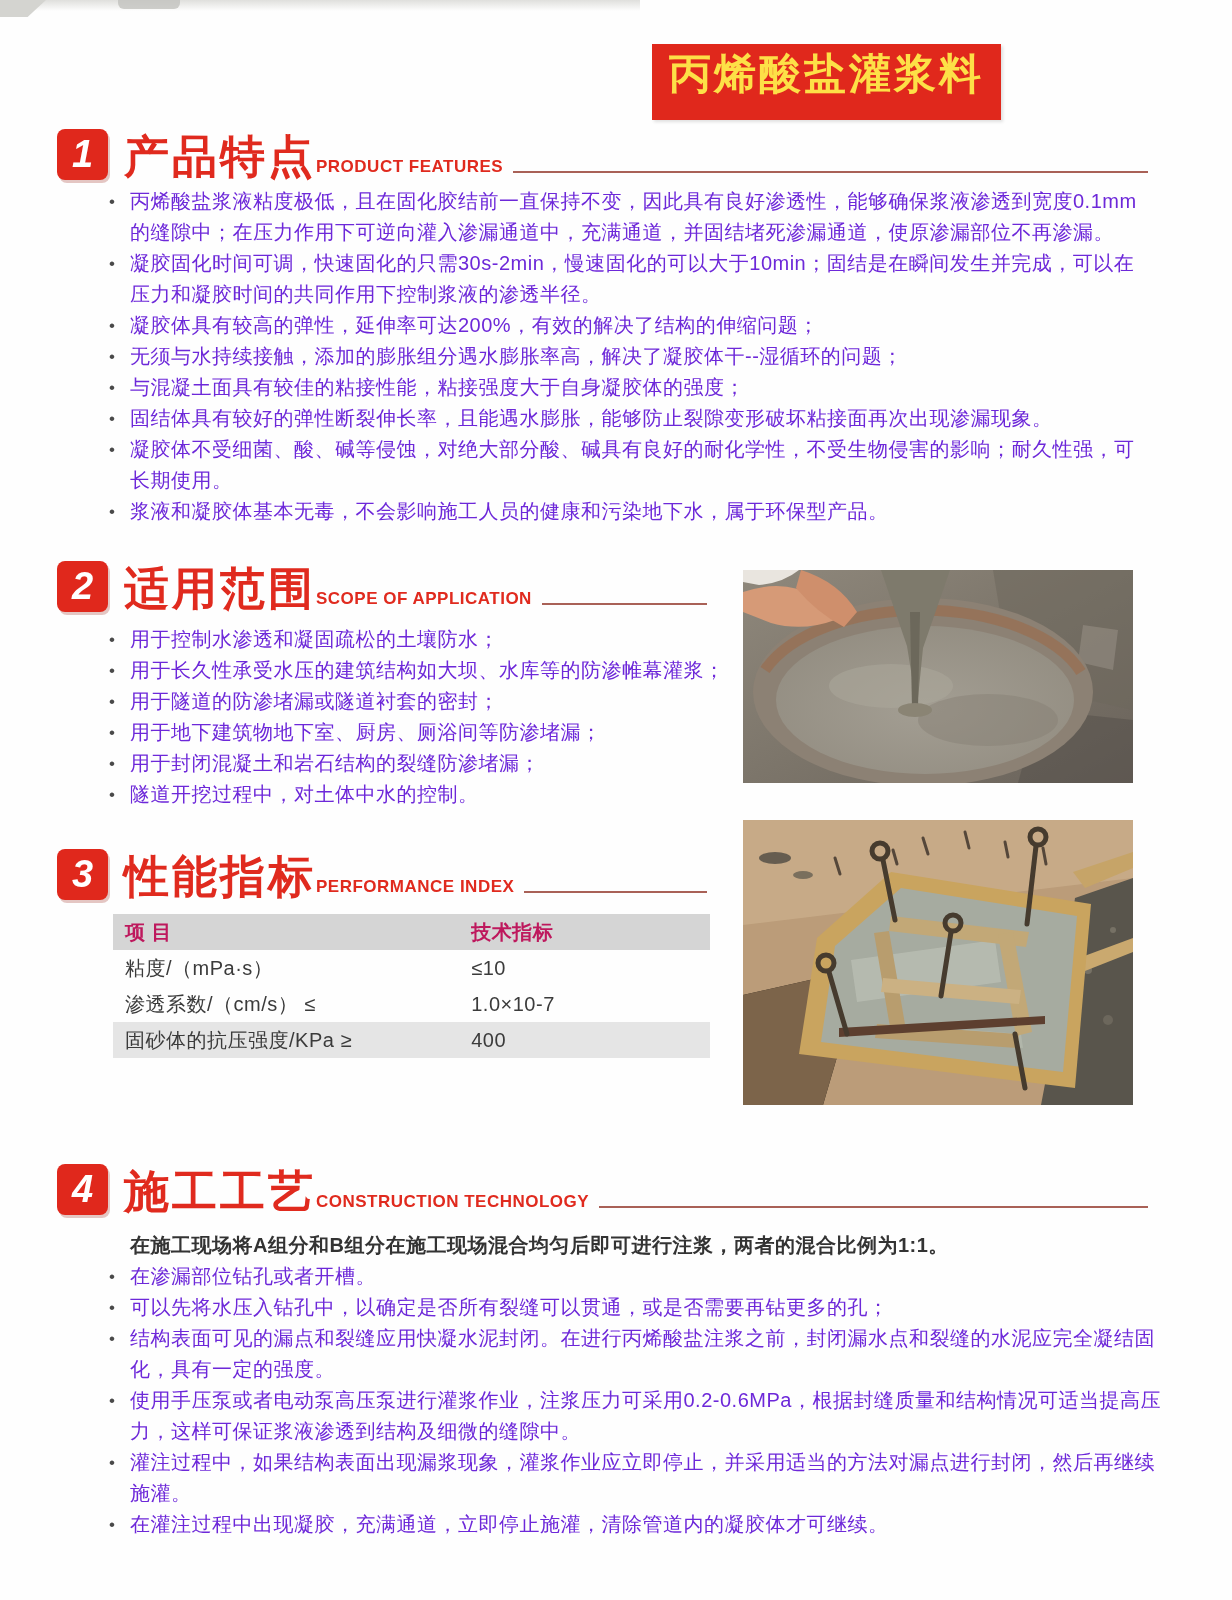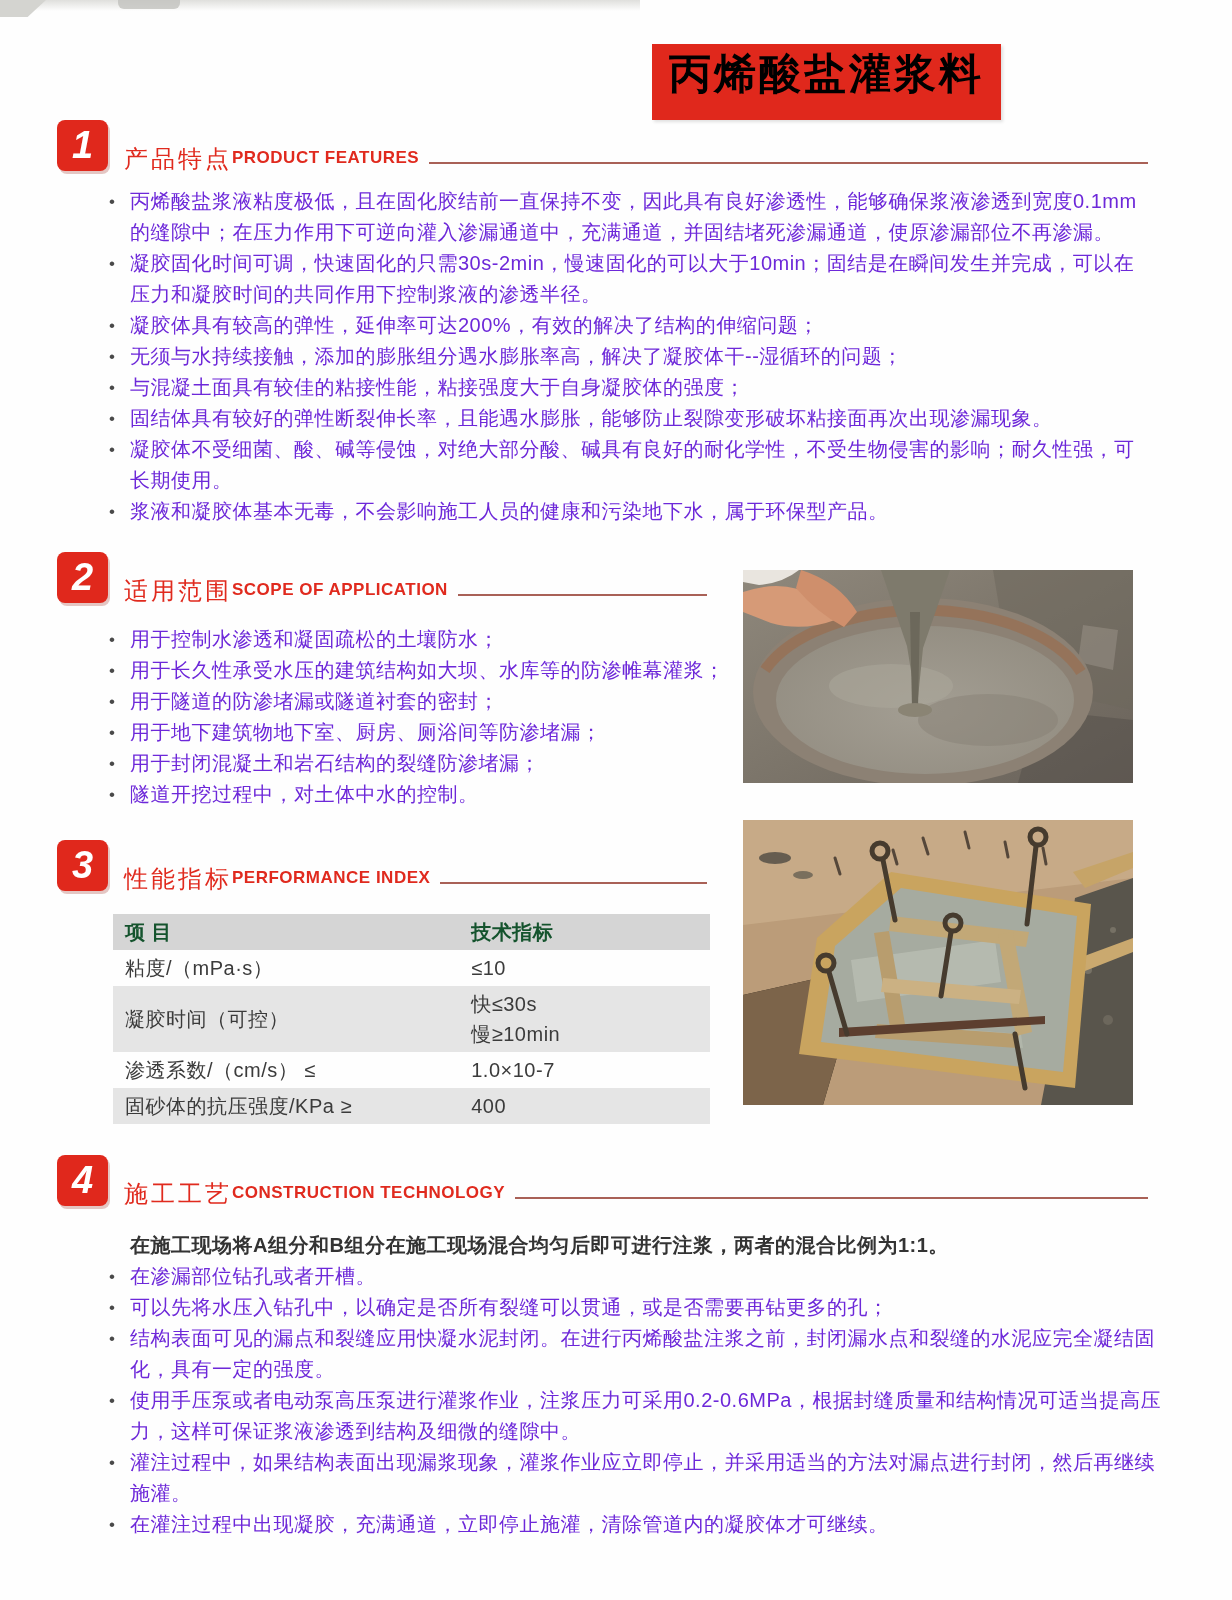--- a/index.html
+++ b/index.html
@@ -8,45 +8,45 @@
 
   
   .scan-top{position:absolute;left:0;top:0;width:640px;height:11px;
     background:linear-gradient(to bottom,#dddddaee,#fdfdfc00);}
   .scan-corner{position:absolute;left:0;top:0;width:46px;height:17px;background:#d4d4d0;
     clip-path:polygon(0 0,100% 0,60% 100%,0 100%);}
   .scan-smudge{position:absolute;left:118px;top:0;width:62px;height:9px;background:#c2c2be;border-radius:0 0 6px 6px;opacity:.8;}
 
   
   .doc-title{position:absolute;left:652px;top:44px;height:76px;line-height:60px;
-    background:#e0281c;color:#000000;font-size:42px;font-weight:bold;letter-spacing:3px;
+    background:#e0281c;color:#fde047;font-size:42px;font-weight:bold;letter-spacing:3px;
     padding:0 17px;box-shadow:2px 2px 3px rgba(0,0,0,.12);text-align:right;}
 
   
   .sec-header{position:absolute;display:flex;align-items:flex-end;}
   .num-box{width:51px;height:51px;background:#e0281c;border-radius:8px;color:#fff;
     font-size:38px;font-weight:bold;font-style:italic;display:flex;align-items:center;justify-content:center;
     box-shadow:2px 3px 0 rgba(150,30,20,.25);flex:0 0 auto;}
-  .sec-title{color:#e02a1e;font-size:24px;font-weight:normal;letter-spacing:3px;margin-left:16px;line-height:1.05;margin-top:13px;}
+  .sec-title{color:#e02a1e;font-size:45px;font-weight:bold;letter-spacing:3px;margin-left:16px;line-height:1.05;margin-top:13px;}
   .sec-sub{color:#e02a1e;font-size:17px;font-weight:bold;padding-bottom:3px;letter-spacing:.5px;white-space:nowrap;}
   .rule{flex:1 1 auto;border-bottom:2px solid #a96157;margin-left:10px;margin-bottom:7px;}
 
   
   ul.blist{list-style:none;margin:0;padding:0;position:absolute;}
   ul.blist li{position:relative;padding-left:30px;font-size:20px;line-height:31px;color:#6d28d9;letter-spacing:.5px;}
   ul.blist li::before{content:"•";position:absolute;left:9px;top:0;color:#4a4a4a;font-size:17px;}
 
   
   .s4-intro{font-size:20px;line-height:31px;font-weight:bold;color:#333;letter-spacing:.5px;padding-left:30px;}
 
   
   .tbl{position:absolute;border-collapse:collapse;table-layout:fixed;}
   .tbl td,.tbl th{font-size:20px;color:#3b3b3b;text-align:left;vertical-align:middle;
     padding:3px 6px 3px 12px;letter-spacing:.5px;font-weight:normal;}
-  .tbl .hdr td{font-weight:bold;color:#14532d;background:#d5d5d5;height:30px;}
+  .tbl .hdr td{font-weight:bold;color:#be185d;background:#d5d5d5;height:30px;}
   .tbl .stripe td{background:#e5e5e5;}
   .tbl tr td{height:30px;}
   .tbl .line{display:block;line-height:30px;}
 
   
   .photo{position:absolute;overflow:hidden;background:#888;}
   .photo svg{display:block;width:100%;height:100%;}
 </style>
 </head>
 <body>
@@ -135,27 +135,20 @@
         <col style="width:42%">
       </colgroup>
     <tbody>
         <tr class="hdr">
       <td>项 目</td>
       <td>技术指标</td>
     </tr>
     <tr>
       <td>粘度/（mPa·s）</td>
       <td>≤10</td>
-    </tr>
-    <tr class="stripe">
-      <td>凝胶时间（可控）</td>
-      <td>
-        <span class="line">快≤30s</span>
-        <span class="line">慢≥10min</span>
-      </td>
     </tr>
     <tr>
       <td>渗透系数/（cm/s）  ≤</td>
       <td>1.0×10-7</td>
     </tr>
     <tr class="stripe">
       <td>固砂体的抗压强度/KPa ≥</td>
       <td>400</td>
     </tr>
   </tbody>

